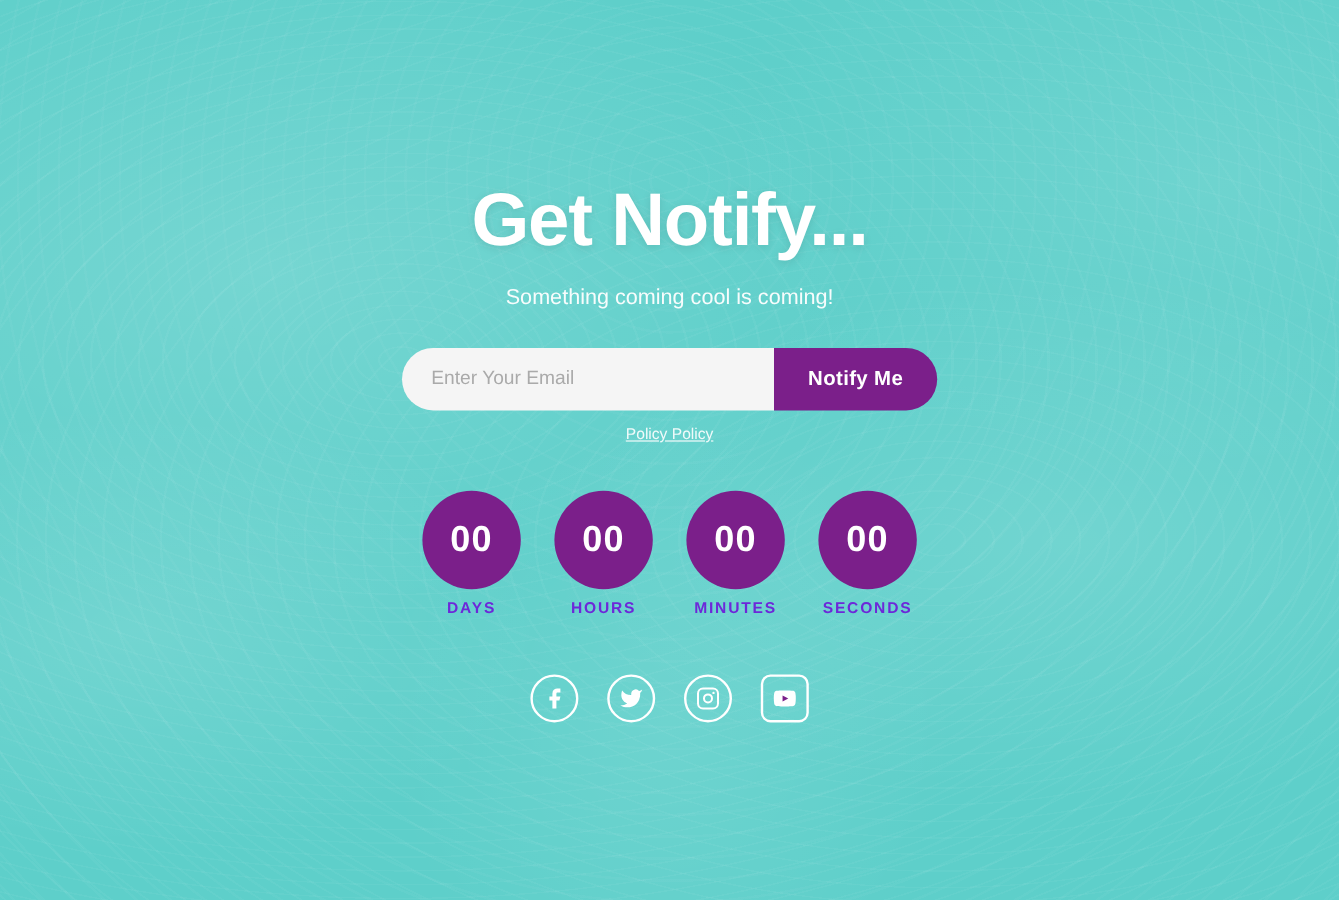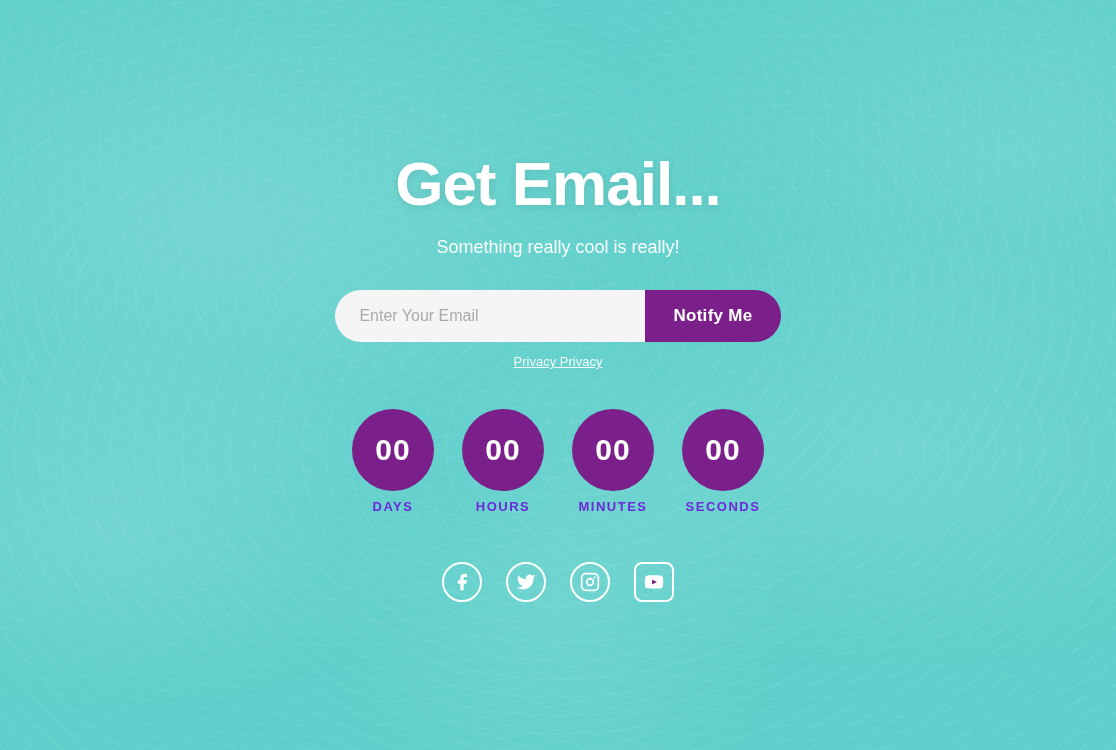--- a/index.html
+++ b/index.html
@@ -181,30 +181,30 @@
       border-radius: 8px;
     }
   </style>
 </head>
 <body>
 
 <div class="bg"></div>
 
 <div class="container">
 
-  <h1 class="headline">Get Email...</h1>
-
-  <p class="subtitle">Something really cool is really!</p>
+  <h1 class="headline">Get Notify...</h1>
+
+  <p class="subtitle">Something coming cool is coming!</p>
 
   <div class="email-row">
     <input class="email-input" type="email" placeholder="Enter Your Email" style="">
     <button class="notify-btn">Notify Me</button>
   </div>
 
-  <a class="privacy-link">Privacy Privacy</a>
+  <a class="privacy-link">Policy Policy</a>
 
   <div class="countdown">
 
     <div class="countdown-item">
       <div class="countdown-circle">
         <span>00</span>
       </div>
       <span class="countdown-label">DAYS</span>
     </div>
 

